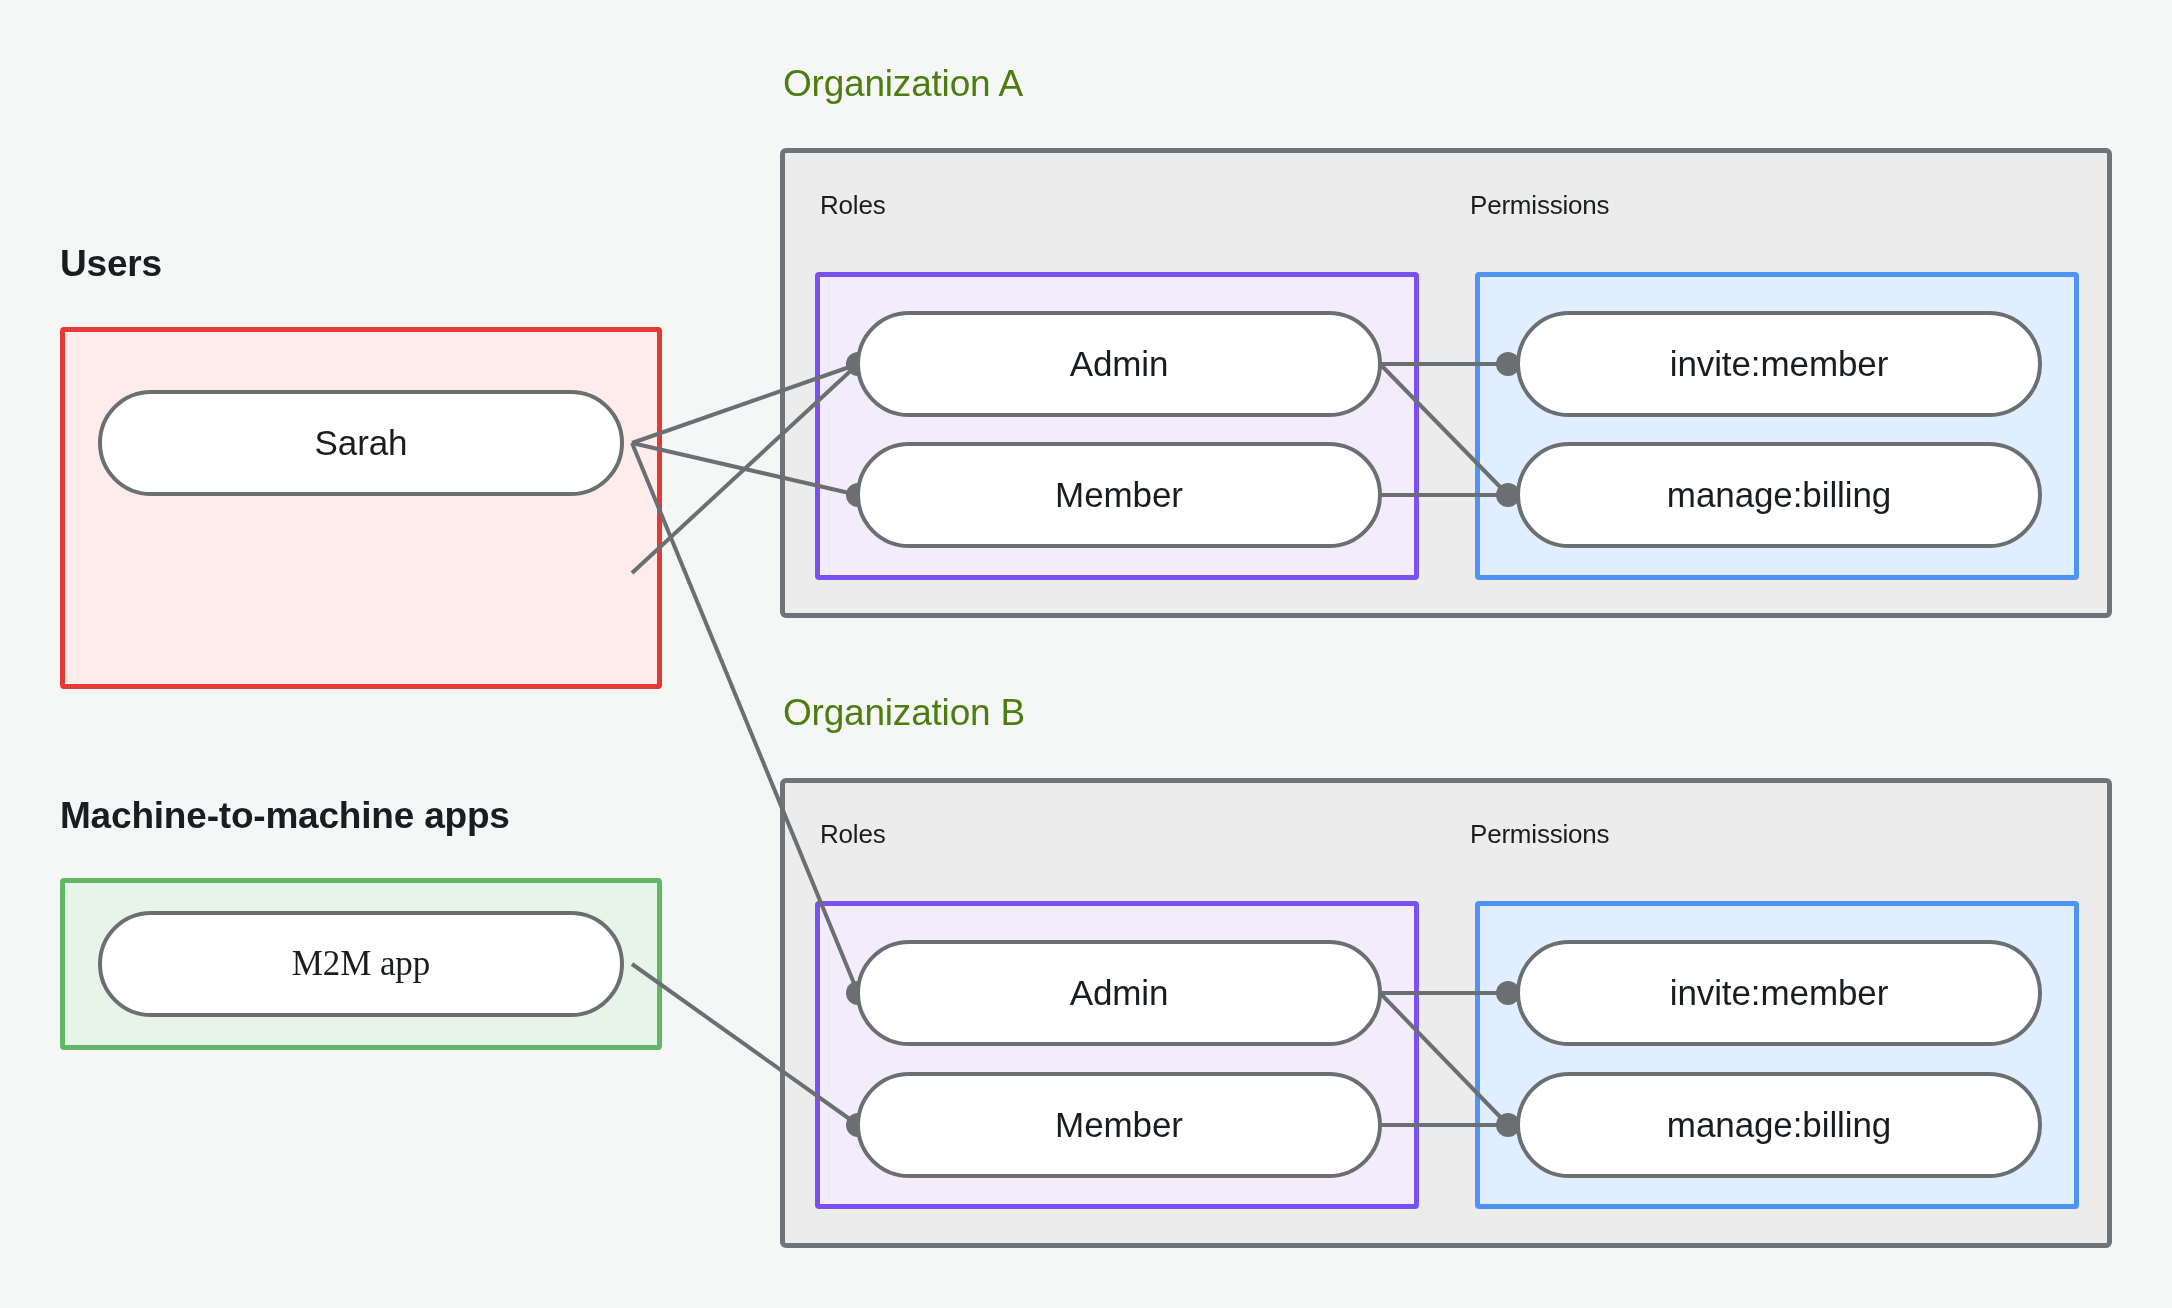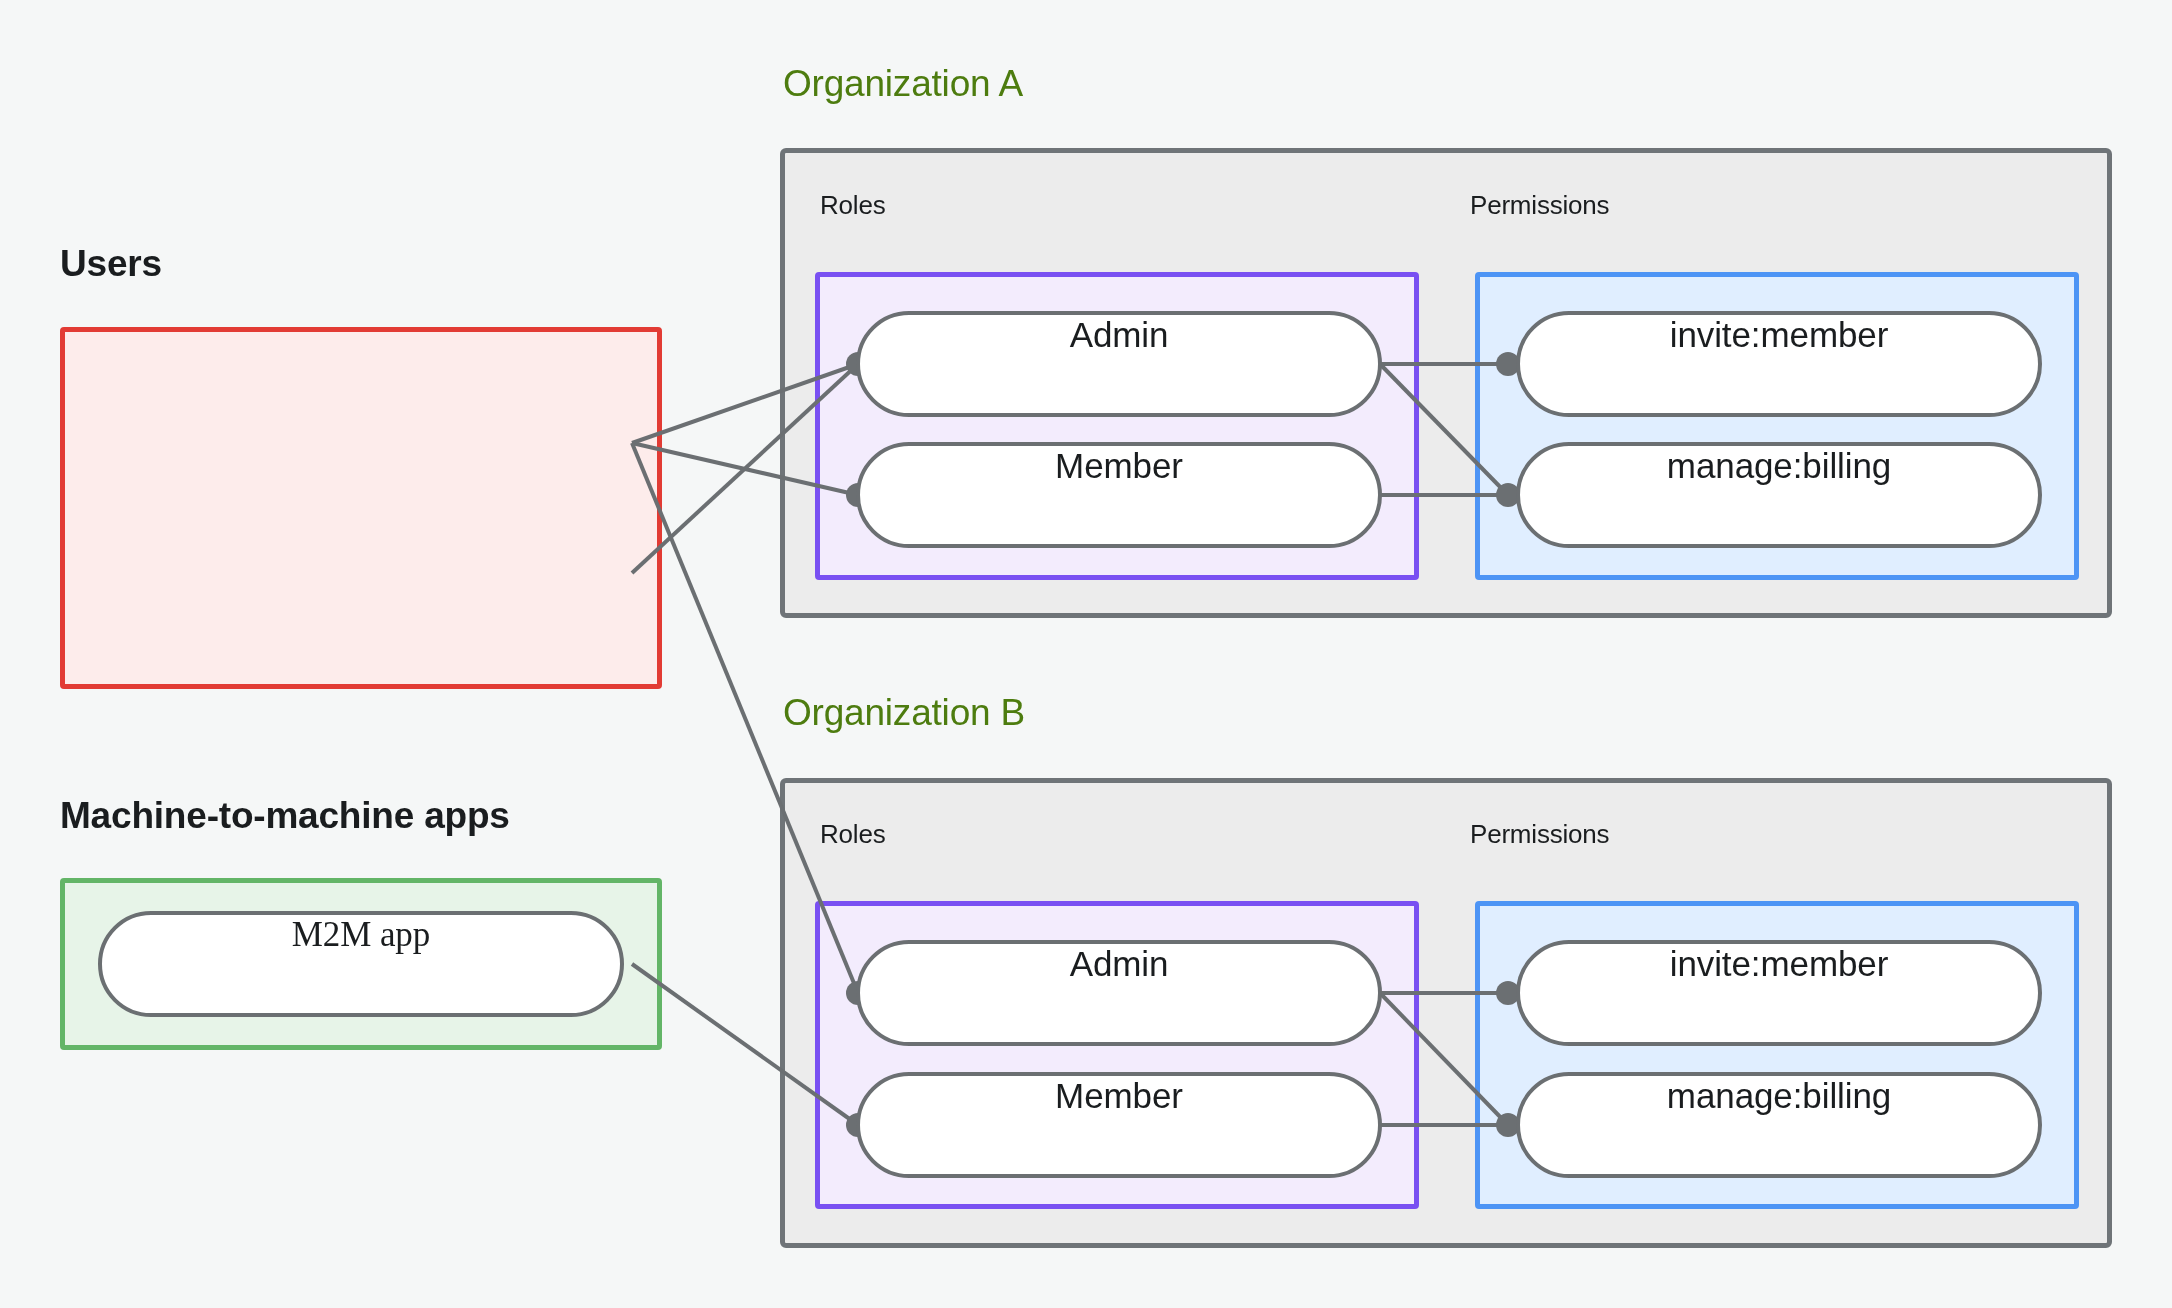--- a/index.html
+++ b/index.html
@@ -87,20 +87,21 @@
   }
 
   
   .pill {
     position: absolute;
     box-sizing: border-box;
     background: #ffffff;
     border: 4px solid #6b6f72;
     border-radius: 999px;
     display: flex;
+    align-items: center;
     justify-content: center;
     font-size: 35px;
     color: #1a1d1f;
     letter-spacing: -0.1px;
     white-space: nowrap;
     z-index: 6;
   }
 </style>
 </head>
 <body>
@@ -141,20 +142,23 @@
       <circle cx="1508" cy="495" r="12"></circle>
       <circle cx="1508" cy="993" r="12"></circle>
       <circle cx="1508" cy="1125" r="12"></circle>
     </g>
   </svg>
 
   <div class="group-title" style="left:60px; top:243px;">Users</div>
 
   <div class="box box-users" style="left:60px; top:327px; width:602px; height:362px;"></div>
 
+  <div class="pill" style="left:98px; top:390px; width:526px; height:106px;">
+    <span>Sarah</span>
+  </div>
 
 
   <div class="group-title" style="left:60px; top:795px;">Machine-to-machine apps</div>
 
   <div class="box box-m2m" style="left:60px; top:878px; width:602px; height:172px;"></div>
 
   <div class="pill" style="left:98px; top:911px; width:526px; height:106px;font-family:Liberation Serif, serif;">
     <span>M2M app</span>
   </div>
 

